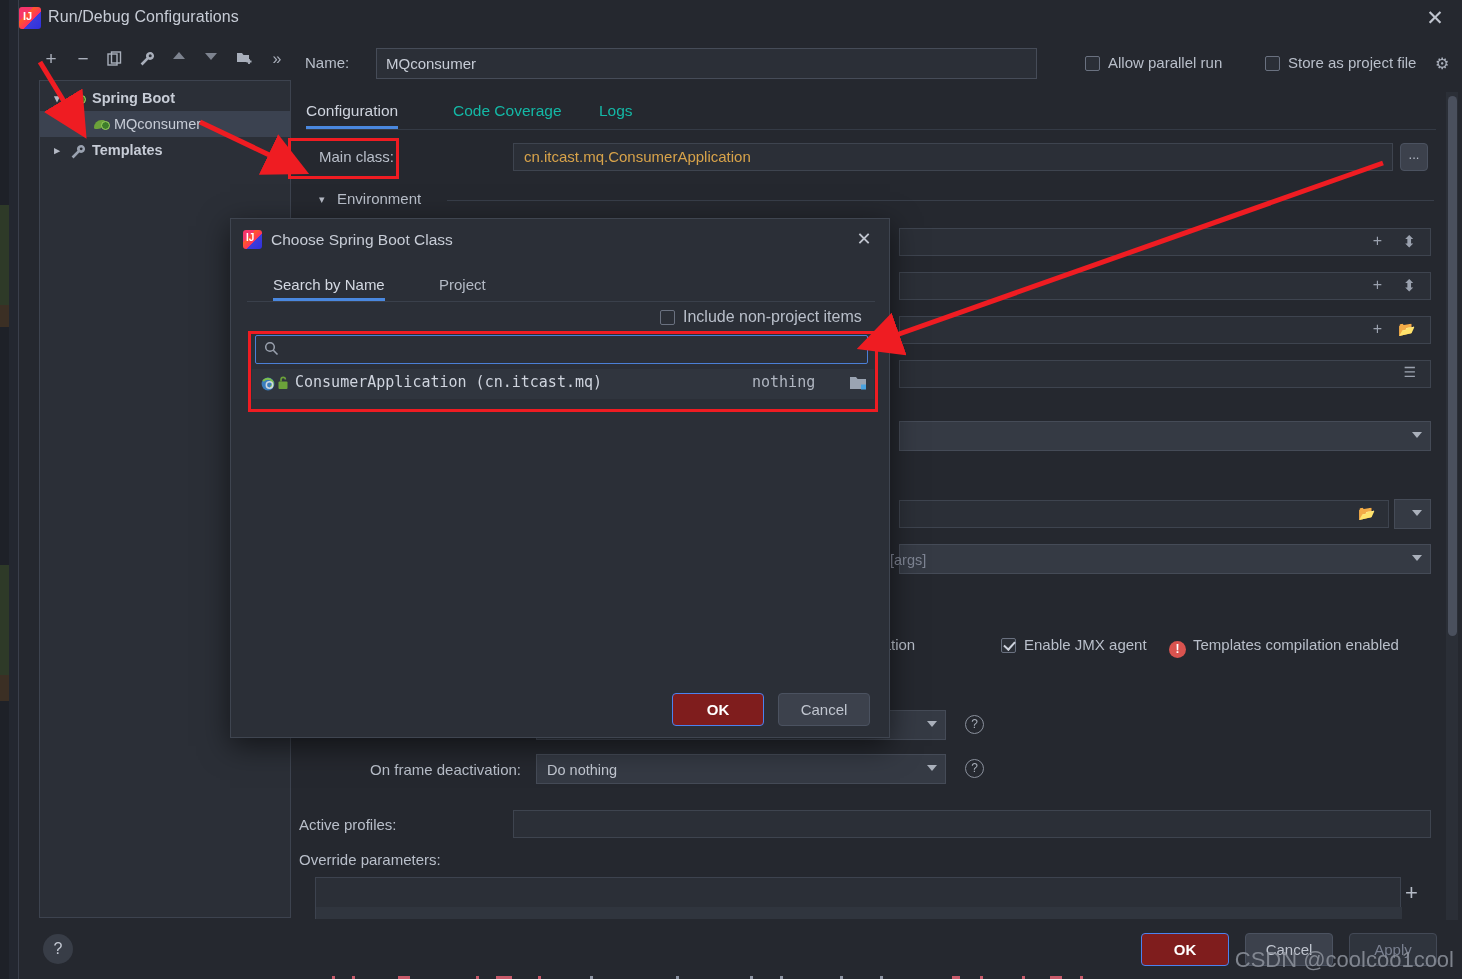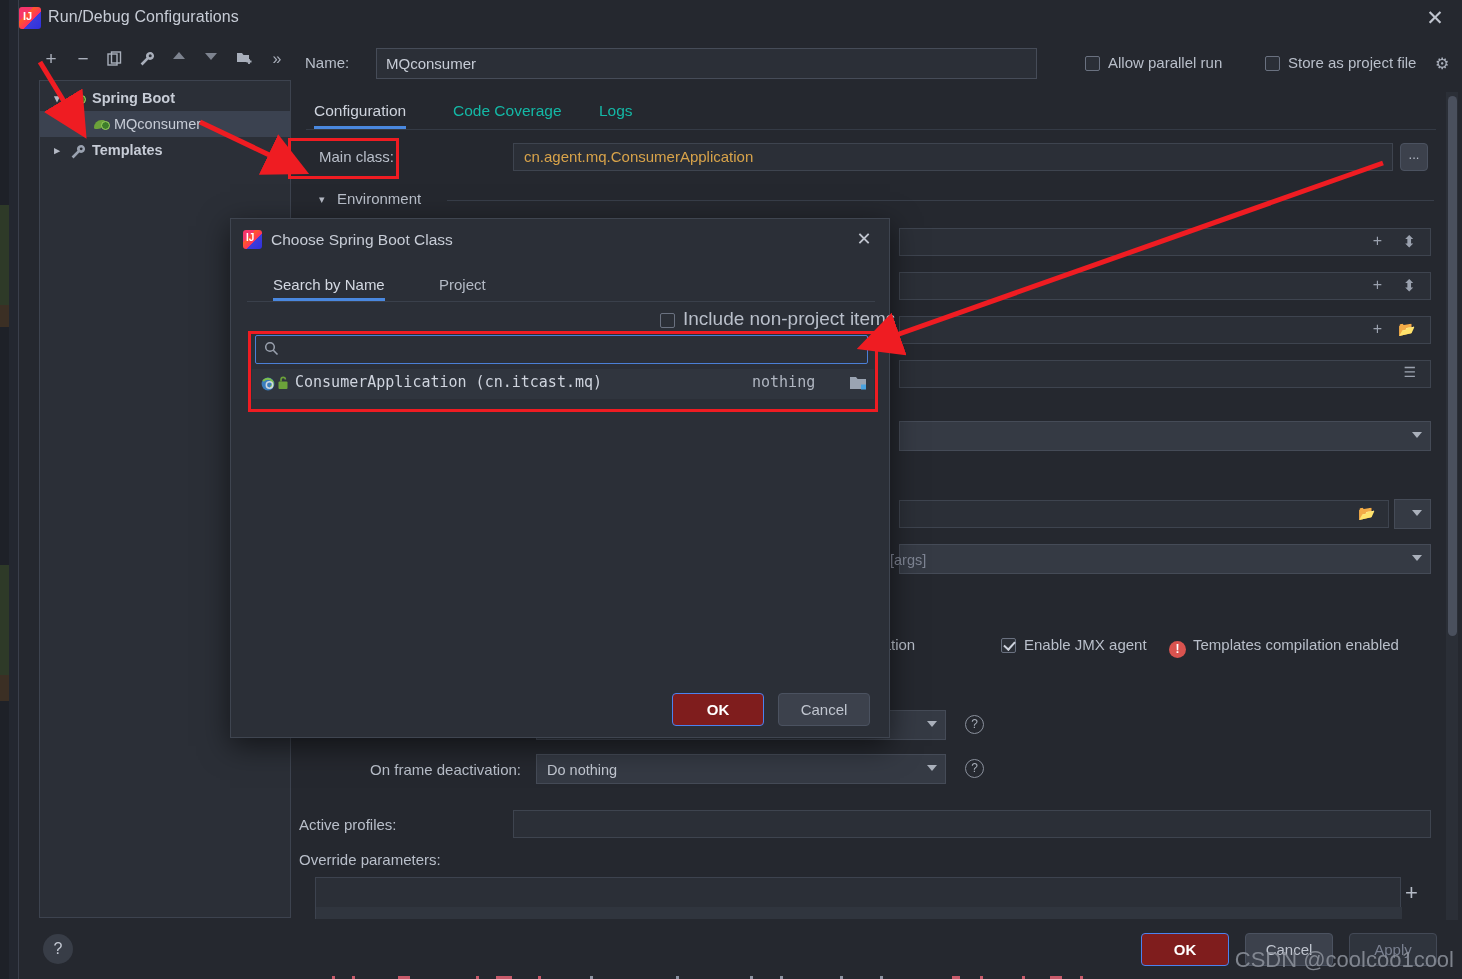--- a/index.html
+++ b/index.html
@@ -206,21 +206,21 @@
   }
   .dlg-tabs { position: absolute; left: 16px; top: 52px; width: 628px; height: 30px; }
   .dlg-tab {
     position: absolute; top: 0; height: 30px; line-height: 27px;
     font-size: 15px; color: #b4bac5; cursor: pointer;
   }
   .dlg-tab.active { color: #d3d8e1; }
   .dlg-tab.active::after { content:""; position:absolute; left:0; bottom:0; width:100%; height:3px; background:#4a88df; }
   .dlg-tabline { position: absolute; left: 16px; top: 82px; width: 628px; height: 1px; background: #3a404b; }
 
-  .nonproj { position: absolute; right: 17px; top: 307px; font-size: 19px; color: #b9bfca; cursor: pointer; white-space: nowrap; }
+  .nonproj { position: absolute; right: 17px; top: 307px; font-size: 16px; color: #b9bfca; cursor: pointer; white-space: nowrap; }
 
   .search-box {
     position: absolute; left: 255px; top: 335px; width: 613px; height: 29px;
     background: #2b2f37; border: 1.5px solid #4b7fd6; border-radius: 2px;
   }
   .search-ic { position: absolute; left: 8px; top: 5px; width: 15px; height: 15px; }
 
   .result-row {
     position: absolute; left: 252px; top: 369px; width: 622px; height: 30px;
     background: #30353e; cursor: pointer;
@@ -335,29 +335,29 @@
 
     <div class="chk-wrap" style="left:1066px;">
       <span class="chk-box"></span><span>Allow parallel run</span>
     </div>
     <div class="chk-wrap" style="left:1246px;">
       <span class="chk-box"></span><span>Store as project file</span>
     </div>
     <div class="gear-ic">⚙</div>
 
     <div class="tabs">
-      <div class="tab active" style="left:8px;">Configuration</div>
+      <div class="tab active" style="left:0px;">Configuration</div>
       <div class="tab" style="left:147px;">Code Coverage</div>
       <div class="tab" style="left:293px;">Logs</div>
     </div>
     <div class="tabs-underline"></div>
 
     <div class="mainclass-label">Main class:</div>
     <div class="mainclass-input"></div>
-    <div class="mainclass-value">cn.agent.mq.ConsumerApplication</div>
+    <div class="mainclass-value">cn.itcast.mq.ConsumerApplication</div>
     <div class="browse-btn">...</div>
 
     <div class="env-row">
       <span class="env-tri">▾</span>
       <span class="env-text">Environment</span>
       <span class="env-line"></span>
     </div>
 
     <div class="fld" style="left:880px; top:228px; width:532px;">
       <span class="fld-icons" style="right:48px; top:3px;">+</span>

